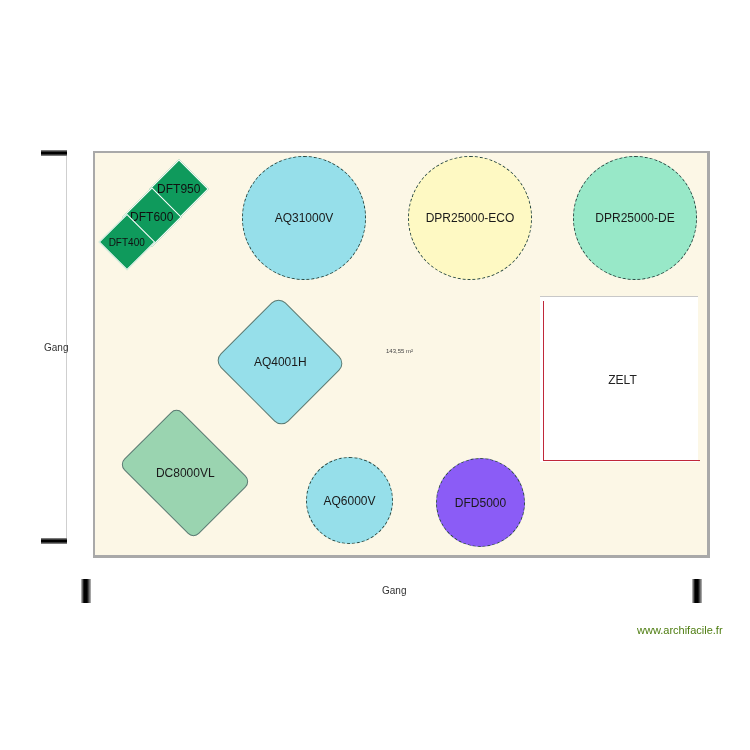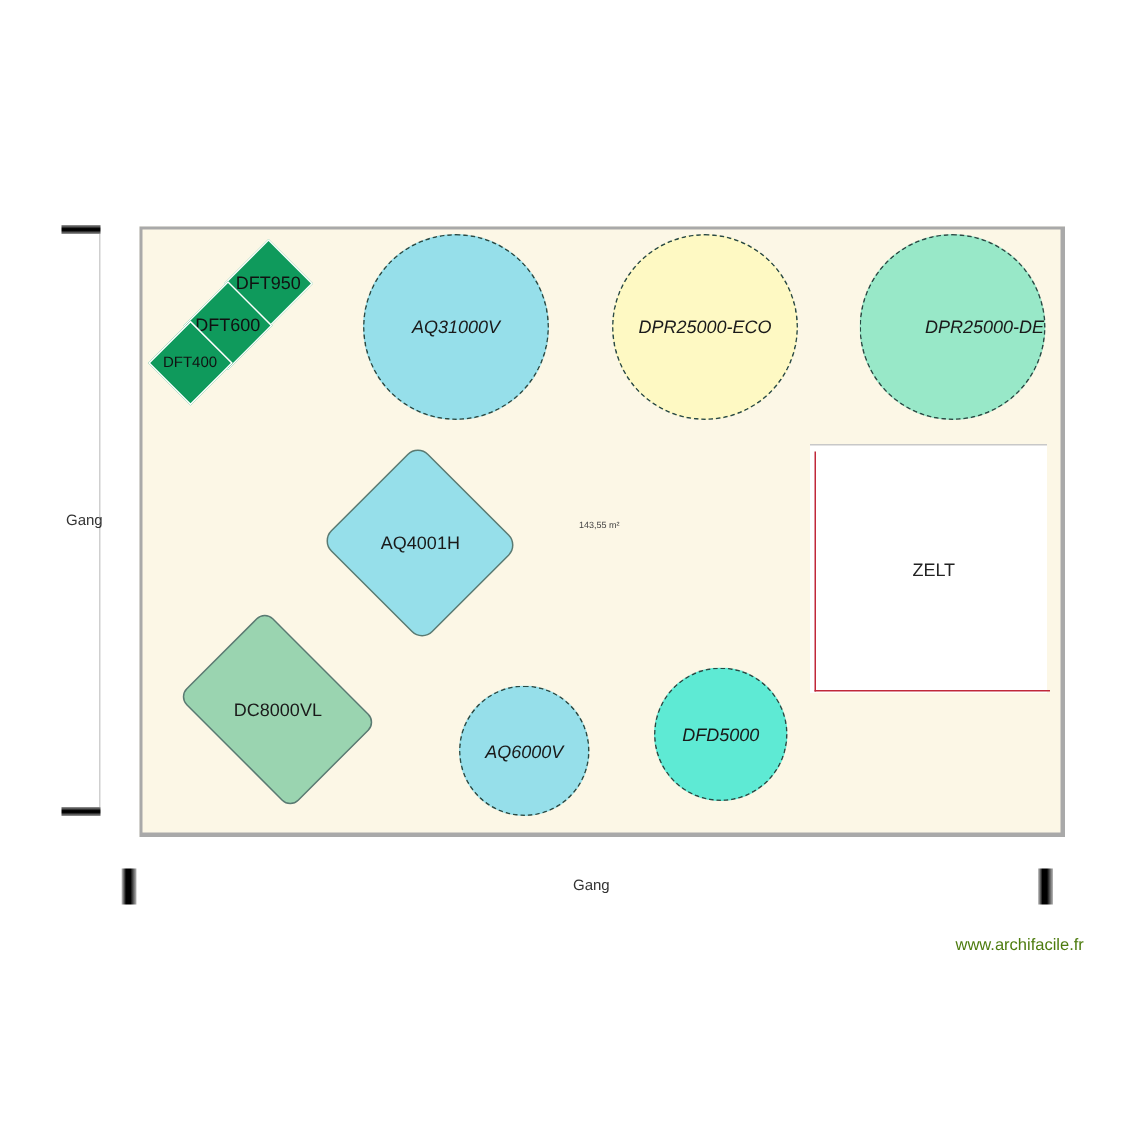--- a/index.html
+++ b/index.html
@@ -1,19 +1,19 @@
 <!DOCTYPE html>
 <html><head>
   <meta charset="utf-8">
   <style>
     html, body { margin:0; padding:0; }
     body { width:750px; height:750px; background:#ffffff; position:relative; overflow:hidden; font-family:"Liberation Sans", sans-serif; color:#222; }
     .abs { position:absolute; }
     .room { left:93px; top:151px; width:612px; height:402px; background:#fcf7e6; border:2px solid #a9a9a9; border-right-width:3px; border-bottom-width:3px; }
-    .circle { border-radius:50%; border:1px dashed #2a4a44; display:flex; align-items:center; justify-content:center; font-size:12px; color:#1a1a1a; box-sizing:border-box;font-style:italic; }
+    .circle { border-radius:50%; border:1px dashed #2a4a44; display:flex; align-items:center; justify-content:center; font-size:12px; color:#1a1a1a; box-sizing:border-box; }
     .shape { display:flex; align-items:center; justify-content:center; font-size:12px; color:#1a1a1a; box-sizing:border-box; border:1px solid #5a7a72; }
     .tile { background:#0f9a5c; display:flex; align-items:center; justify-content:center; box-sizing:border-box; border:1px solid #fff; color:#111; }
     .lbl { font-size:11px; color:#333; }
     .wall-cap-h { width:26px; height:6px; background:linear-gradient(#999 0%, #000 40%, #000 60%, #999 100%); }
     .wall-cap-v { width:10px; height:24px; background:linear-gradient(90deg, #ccc 0%, #000 30%, #000 60%, #bbb 100%); }
   </style>
 </head>
 <body>
 
 <div class="abs wall-cap-h" style="left:41px; top:150px;"></div>
@@ -32,21 +32,21 @@
 <div class="abs tile" style="left:107px; top:222px; width:40px; height:40px; transform:rotate(45deg);">
     <span style="transform:rotate(-45deg); font-size:10px;">DFT400</span>
   </div>
 
 <div class="abs circle" style="left:242px; top:156px; width:124px; height:124px; background:#96dfea;">
     <span>AQ31000V</span>
   </div>
 <div class="abs circle" style="left:408px; top:156px; width:124px; height:124px; background:#fef9c3;">
     <span>DPR25000-ECO</span>
   </div>
-<div class="abs circle" style="left:573px; top:156px; width:124px; height:124px; background:#98e8c8;justify-content:flex-end;">
+<div class="abs circle" style="left:573px; top:156px; width:124px; height:124px; background:#98e8c8;">
     <span>DPR25000-DE</span>
   </div>
 
 <div class="abs shape" style="left:232px; top:316px; width:96px; height:92px; background:#96dfea; border-radius:10px; transform:rotate(45deg);">
     <span style="transform:rotate(-45deg);">AQ4001H</span>
   </div>
 
 <div class="abs" style="left:386px; top:348px; font-size:6px; color:#444;">143,55 m²</div>
 
 <div class="abs" style="left:540px; top:296px; width:158px; height:166px; background:#ffffff; border-top:1px solid #c8c8c8; box-sizing:border-box;">
@@ -55,21 +55,21 @@
   <div class="abs" style="left:0; top:76px; width:165px; text-align:center; font-size:12px;">ZELT</div>
 </div>
 
 <div class="abs shape" style="left:132px; top:432px; width:106px; height:82px; background:#9ad4b0; border-radius:8px; transform:rotate(45deg);">
     <span style="transform:rotate(-45deg);">DC8000VL</span>
   </div>
 
 <div class="abs circle" style="left:306px; top:457px; width:87px; height:87px; background:#96dfea;justify-content:center;">
     <span>AQ6000V</span>
   </div>
-<div class="abs circle" style="left:436px; top:445px; width:89px; height:89px; background:#5eead4;">
+<div class="abs circle" style="left:436px; top:458px; width:89px; height:89px; background:#8b5cf6;">
     <span>DFD5000</span>
   </div>
 
 <div class="abs wall-cap-v" style="left:81px; top:579px;"></div>
 <div class="abs wall-cap-v" style="left:692px; top:579px;"></div>
 <div class="abs lbl" style="left:382px; top:585px; font-size:10px;">Gang</div>
 
 <div class="abs" style="left:637px; top:624px; font-size:11px; color:#4d7c0f;">www.archifacile.fr</div>
 
 </body></html>

